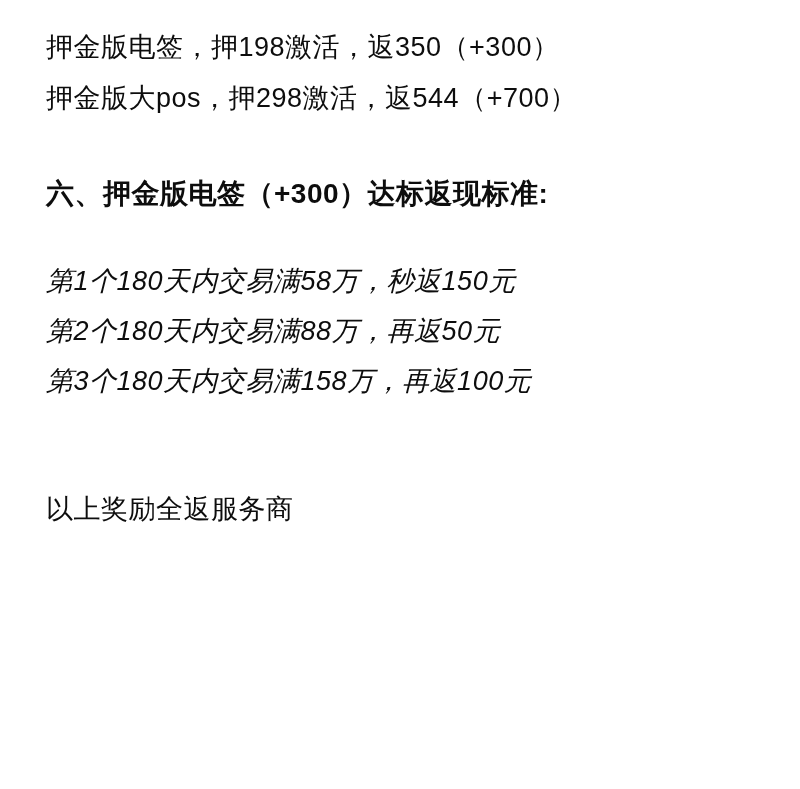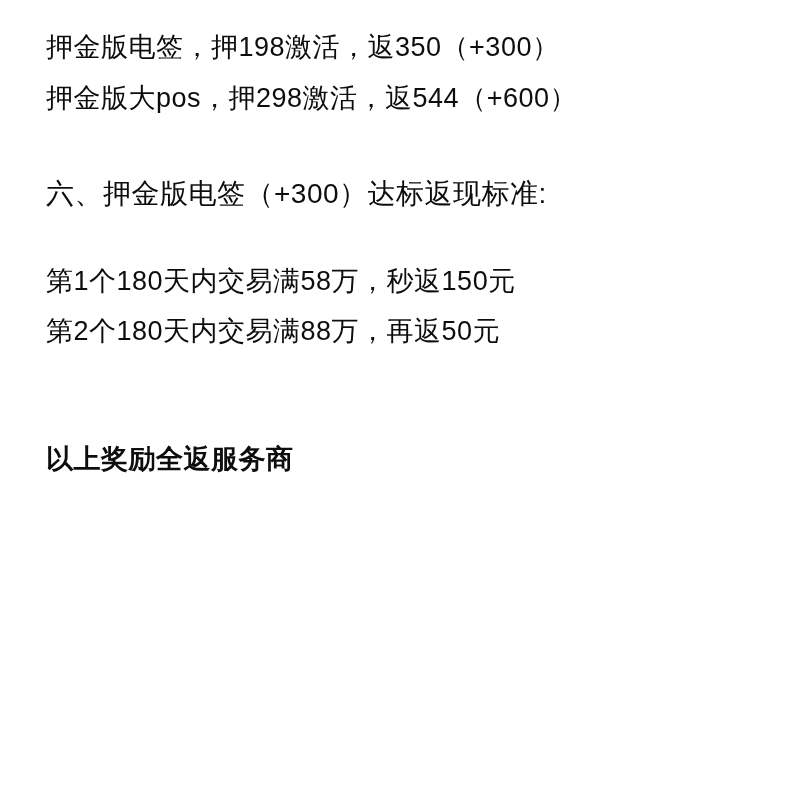--- a/index.html
+++ b/index.html
@@ -26,60 +26,62 @@
     line-height: 51px;
     letter-spacing: 0.5px;
     white-space: nowrap;
     font-weight: 400;
   }
   .heading {
     font-size: 28px;
     line-height: 52px;
     letter-spacing: 0.5px;
     white-space: nowrap;
-    font-weight: 400;
+    font-weight: 700;
   }
   .block {
     margin: 0;
     padding: 0;
   }
   .gap-lg {
     height: 44px;
   }
   .gap-md {
     height: 36px;
   }
   .tight {
     line-height: 50px;
+    font-style: italic;
   }
   .footer-line {
     font-size: 27px;
     line-height: 46px;
     letter-spacing: 0.5px;
     white-space: nowrap;
-    font-weight: 700;
+    font-weight: 400;
   }
 </style>
 </head>
 <body>
 
 <div class="page">
 
   <div class="block">
     <div class="line">押金版电签，押198激活，返350（+300）</div>
-    <div class="line">押金版大pos，押298激活，返544（+600）</div>
+    <div class="line">押金版大pos，押298激活，返544（+700）</div>
   </div>
 
   <div class="gap-lg"></div>
 
   <div class="block">
     <div class="heading">六、押金版电签（+300）达标返现标准:</div>
     <div class="gap-md"></div>
     <div class="line tight">第1个180天内交易满58万，秒返150元</div>
     <div class="line tight">第2个180天内交易满88万，再返50元</div>
+    <div class="line tight">第3个180天内交易满158万，再返100元</div>
   </div>
 
   <div class="gap-lg"></div>
 
   <div class="block">
     <div class="gap-md"></div>
   </div>
 
   <div class="footer-line">以上奖励全返服务商</div>
 

